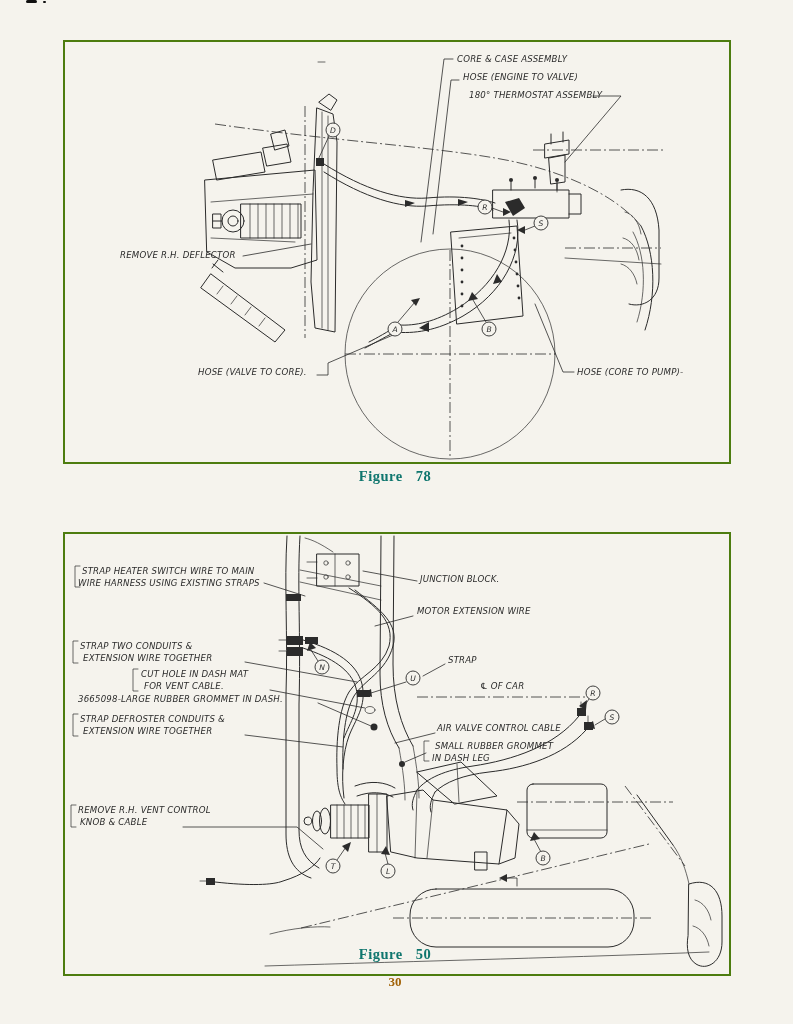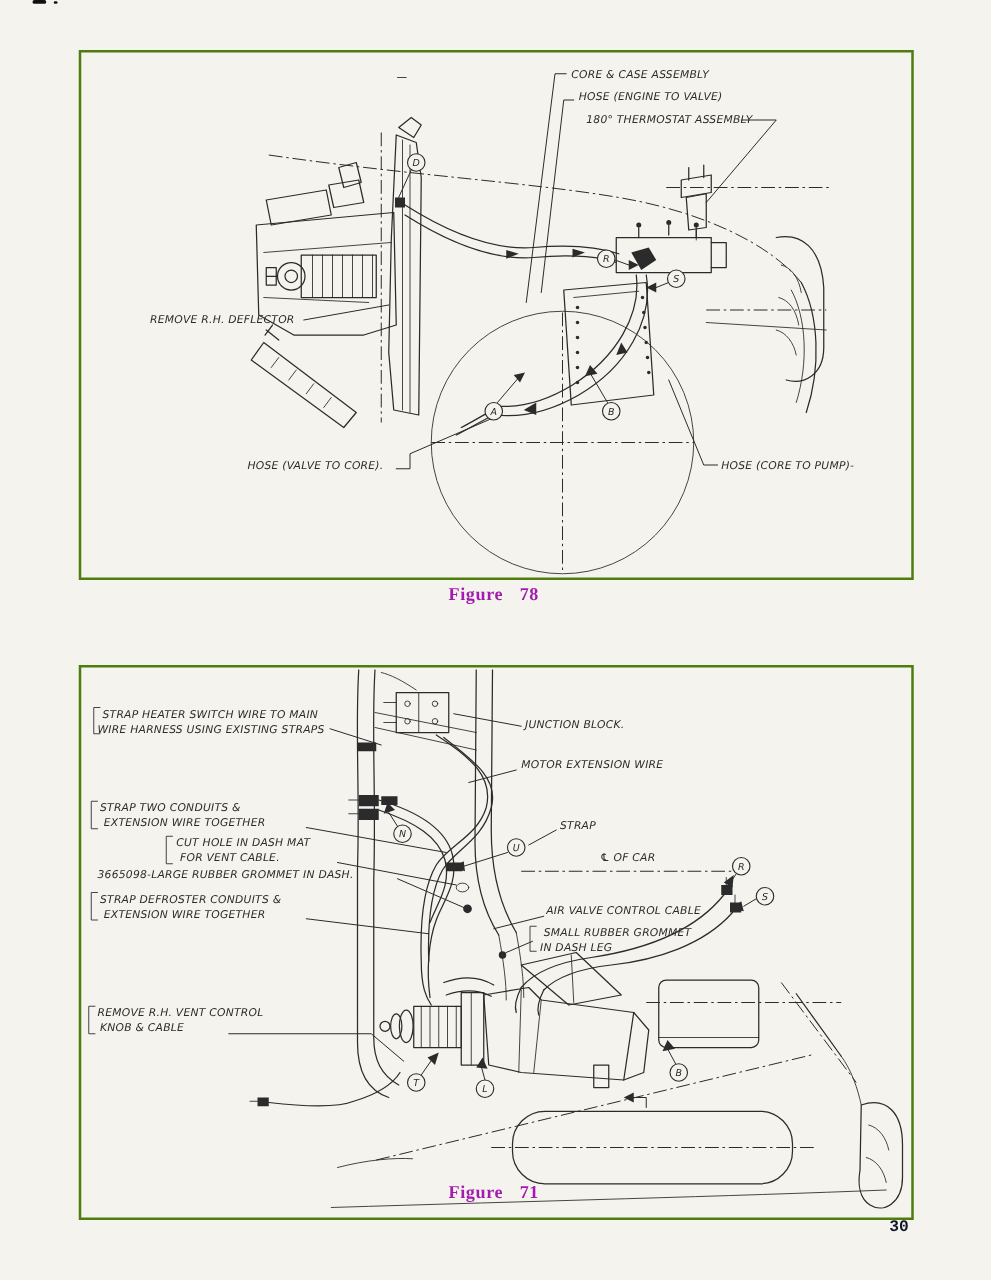--- a/index.html
+++ b/index.html
@@ -22,28 +22,28 @@
   .lead{stroke:#2b2b2b;stroke-width:0.8;fill:none;stroke-linecap:round;}
   
   .hand{font-family:"DejaVu Sans",sans-serif;font-style:italic;font-size:8.6px;
         letter-spacing:0.2px;fill:#2b2b2b;}
   .mk{font-family:"DejaVu Sans",sans-serif;font-style:italic;font-size:7.6px;
       fill:#2b2b2b;text-anchor:middle;}
   .marker circle{fill:#f5f3ed;stroke:#2b2b2b;stroke-width:0.9;}
   .caption{
     position:absolute;width:664px;left:63px;text-align:center;
     font-family:"Liberation Serif","DejaVu Serif",serif;font-weight:bold;
-    font-size:14.5px;letter-spacing:0.5px;word-spacing:9px;color:#a21caf;
+    font-size:14.5px;letter-spacing:0.5px;word-spacing:9px;color:#0f766e;
   }
   #caption78{top:468px;}
   #caption79{top:946px;}
   #pagenum{
-    position:absolute;top:974px;left:63px;width:664px;text-align:right;
-    font-family:Liberation Mono, monospace;font-weight:bold;
-    font-size:13px;color:#0f172a;
+    position:absolute;top:974px;left:63px;width:664px;text-align:center;
+    font-family:Liberation Serif, serif;font-weight:bold;
+    font-size:13px;color:#a16207;
   }
   .smudge{position:absolute;background:#101010;border-radius:2px;}
 </style>
 </head>
 <body>
 
 <div class="smudge" style="left:26px;top:0;width:11px;height:3px;"></div>
 <div class="smudge" style="left:43px;top:1px;width:3px;height:2px;"></div>
 
 <div id="frame78" class="frame">
@@ -355,14 +355,14 @@
     <circle cx="323" cy="337" r="7"></circle>
         <text class="mk" x="323" y="339.8">L</text>
   </g>
   <g class="marker">
     <circle cx="478" cy="324" r="7"></circle>
         <text class="mk" x="478" y="326.8">B</text>
   </g>
 </svg>
 </div>
 
-<div id="caption79" class="caption">Figure 71</div>
+<div id="caption79" class="caption">Figure 50</div>
 <div id="pagenum">30</div>
 
 </body></html>

